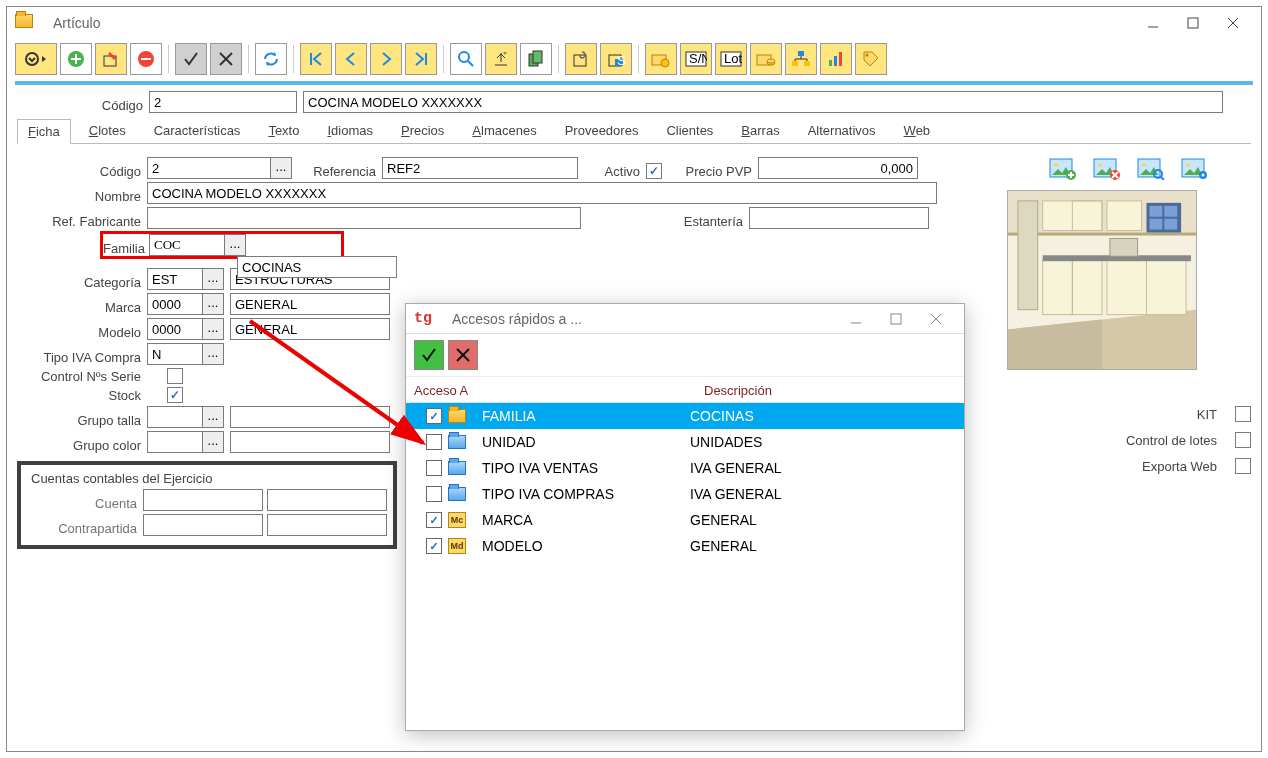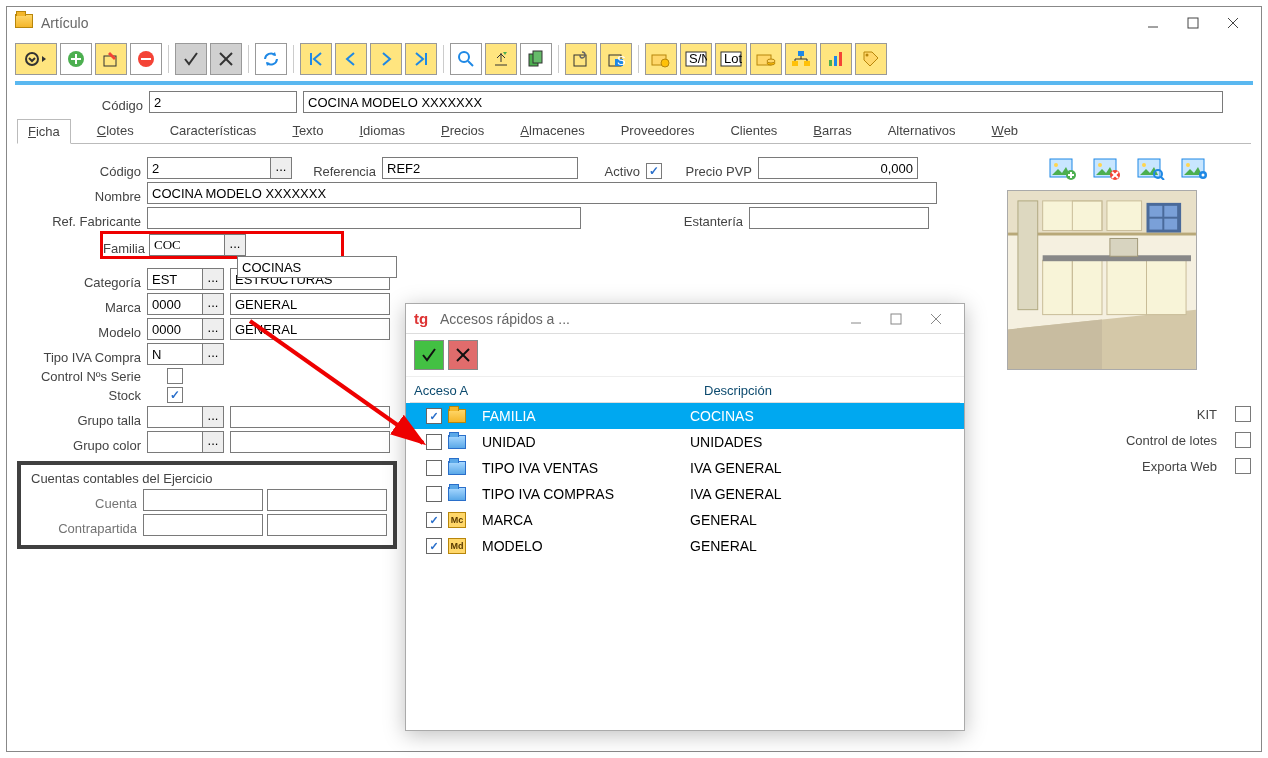--- a/index.html
+++ b/index.html
@@ -1,59 +1,59 @@
 <!DOCTYPE html>
 <html><head>
 <meta charset="utf-8">
 <style>
 * { box-sizing: border-box; margin: 0; padding: 0; font-family: 'Segoe UI', Tahoma, sans-serif; font-size: 13px; }
 body { background: #fff; padding: 6px; }
 
 .window { border: 1px solid #888; background: #fff; width: 1256px; height: 746px; position: relative; }
 .titlebar { display: flex; align-items: center; height: 32px; padding: 0 8px; background: #fff; }
-.titlebar-icon { width: 18px; height: 18px; margin-right: 8px; }
+.titlebar-icon { width: 18px; height: 18px; margin-right: 20px; font-family: Liberation Mono, monospace; }
 .titlebar-text { flex: 1; color: #666; font-size: 14px; }
 .winbtn { width: 40px; height: 28px; display: flex; align-items: center; justify-content: center; color: #444; cursor: default; }
 
 .toolbar { display: flex; align-items: center; padding: 4px 8px; gap: 3px; flex-wrap: nowrap; }
 .tbtn { width: 32px; height: 32px; border: 1px solid #999; display: flex; align-items: center; justify-content: center; background: #fff; cursor: pointer; }
 .tbtn.yellow { background: #FFE57F; }
 .tbtn.gray { background: #d0d0d0; }
 .tdiv { width: 1px; height: 28px; background: #ccc; margin: 0 3px; }
 .blue-line { height: 4px; background: #5AB8F0; margin: 2px 8px 6px 8px; }
 
 .row { display: flex; align-items: flex-end; margin: 3px 0; }
 .lbl { text-align: right; padding-right: 6px; color: #444; }
 .inp { border: 1px solid #7a7a7a; height: 22px; padding: 1px 4px; background: #fff; }
 .btn-e { width: 22px; height: 22px; border: 1px solid #7a7a7a; background: #eee; text-align: center; line-height: 18px; cursor: pointer; margin-left: -1px; }
 .chk { width: 16px; height: 16px; border: 1px solid #7a7a7a; background: #fff; display: flex; align-items: center; justify-content: center; cursor: pointer; }
 .chk.checked::after { content: "✓"; color: #2a6fca; font-weight: bold; font-size: 12px; }
 
-.tabs { display: flex; border-bottom: 1px solid #bbb; margin: 6px 10px 0 10px; gap: 16px; }
+.tabs { display: flex; border-bottom: 1px solid #bbb; margin: 6px 10px 0 10px; gap: 8px; }
 .tab { padding: 4px 10px; cursor: pointer; color: #444; }
 .tab.active { border: 1px solid #bbb; border-bottom: 1px solid #fff; margin-bottom: -1px; background: #fff; }
 .tab u { text-decoration: underline; }
 
 .content { position: relative; padding: 10px; display: flex; }
 .left { flex: 0 0 980px; }
 .right { flex: 1; padding-left: 10px; }
 
 .fieldset { border: 4px solid #404040; margin-top: 8px; padding: 6px; }
 .fieldset-title { margin-top: -14px; background: #fff; display: inline-block; padding: 0 4px; color: #444; }
 .link { color: #737373; cursor: pointer; }
 
 .highlight-red { outline: 3px solid #e00; outline-offset: -2px; }
 
 .dialog { position: absolute; top: 296px; left: 398px; width: 560px; height: 428px; border: 1px solid #aaa; background: #fff; box-shadow: 0 4px 20px rgba(0,0,0,0.25); z-index: 10; }
 .dialog .titlebar { border-bottom: 1px solid #ddd; height: 30px; }
 .dialog-toolbar { padding: 6px 8px; display: flex; gap: 4px; border-bottom: 1px solid #eee; }
 .dbtn { width: 30px; height: 30px; border: 1px solid #888; display: flex; align-items: center; justify-content: center; cursor: pointer; }
 .dbtn.ok { background: #43C043; }
 .dbtn.cancel { background: #E06C6C; }
-.dialog-headers { display: flex; padding: 6px 8px 4px 8px; color: #0c4a6e; }
+.dialog-headers { display: flex; padding: 6px 8px 4px 8px; color: #7f1d1d; }
 .dialog-headers div:first-child { width: 290px; }
 .dialog-list { }
 .drow { display: flex; align-items: center; padding: 4px 8px 4px 20px; cursor: pointer; }
 .drow.selected { background: #00A8F0; color: #fff; }
 .drow .dcheck { width: 16px; height: 16px; border: 1px solid #666; background: #fff; margin-right: 6px; display: flex; align-items: center; justify-content: center; color: #2a6fca; font-weight: bold; font-size: 11px; }
 .drow .dicon { width: 18px; height: 18px; margin-right: 16px; display:flex; align-items:center; justify-content:center; }
 .drow .dlab { width: 208px; font-size: 14px; }
 .drow .ddesc { font-size: 14px; }
 
 .arrow { position: absolute; top: 300px; left: 238px; z-index: 20; pointer-events: none; }

